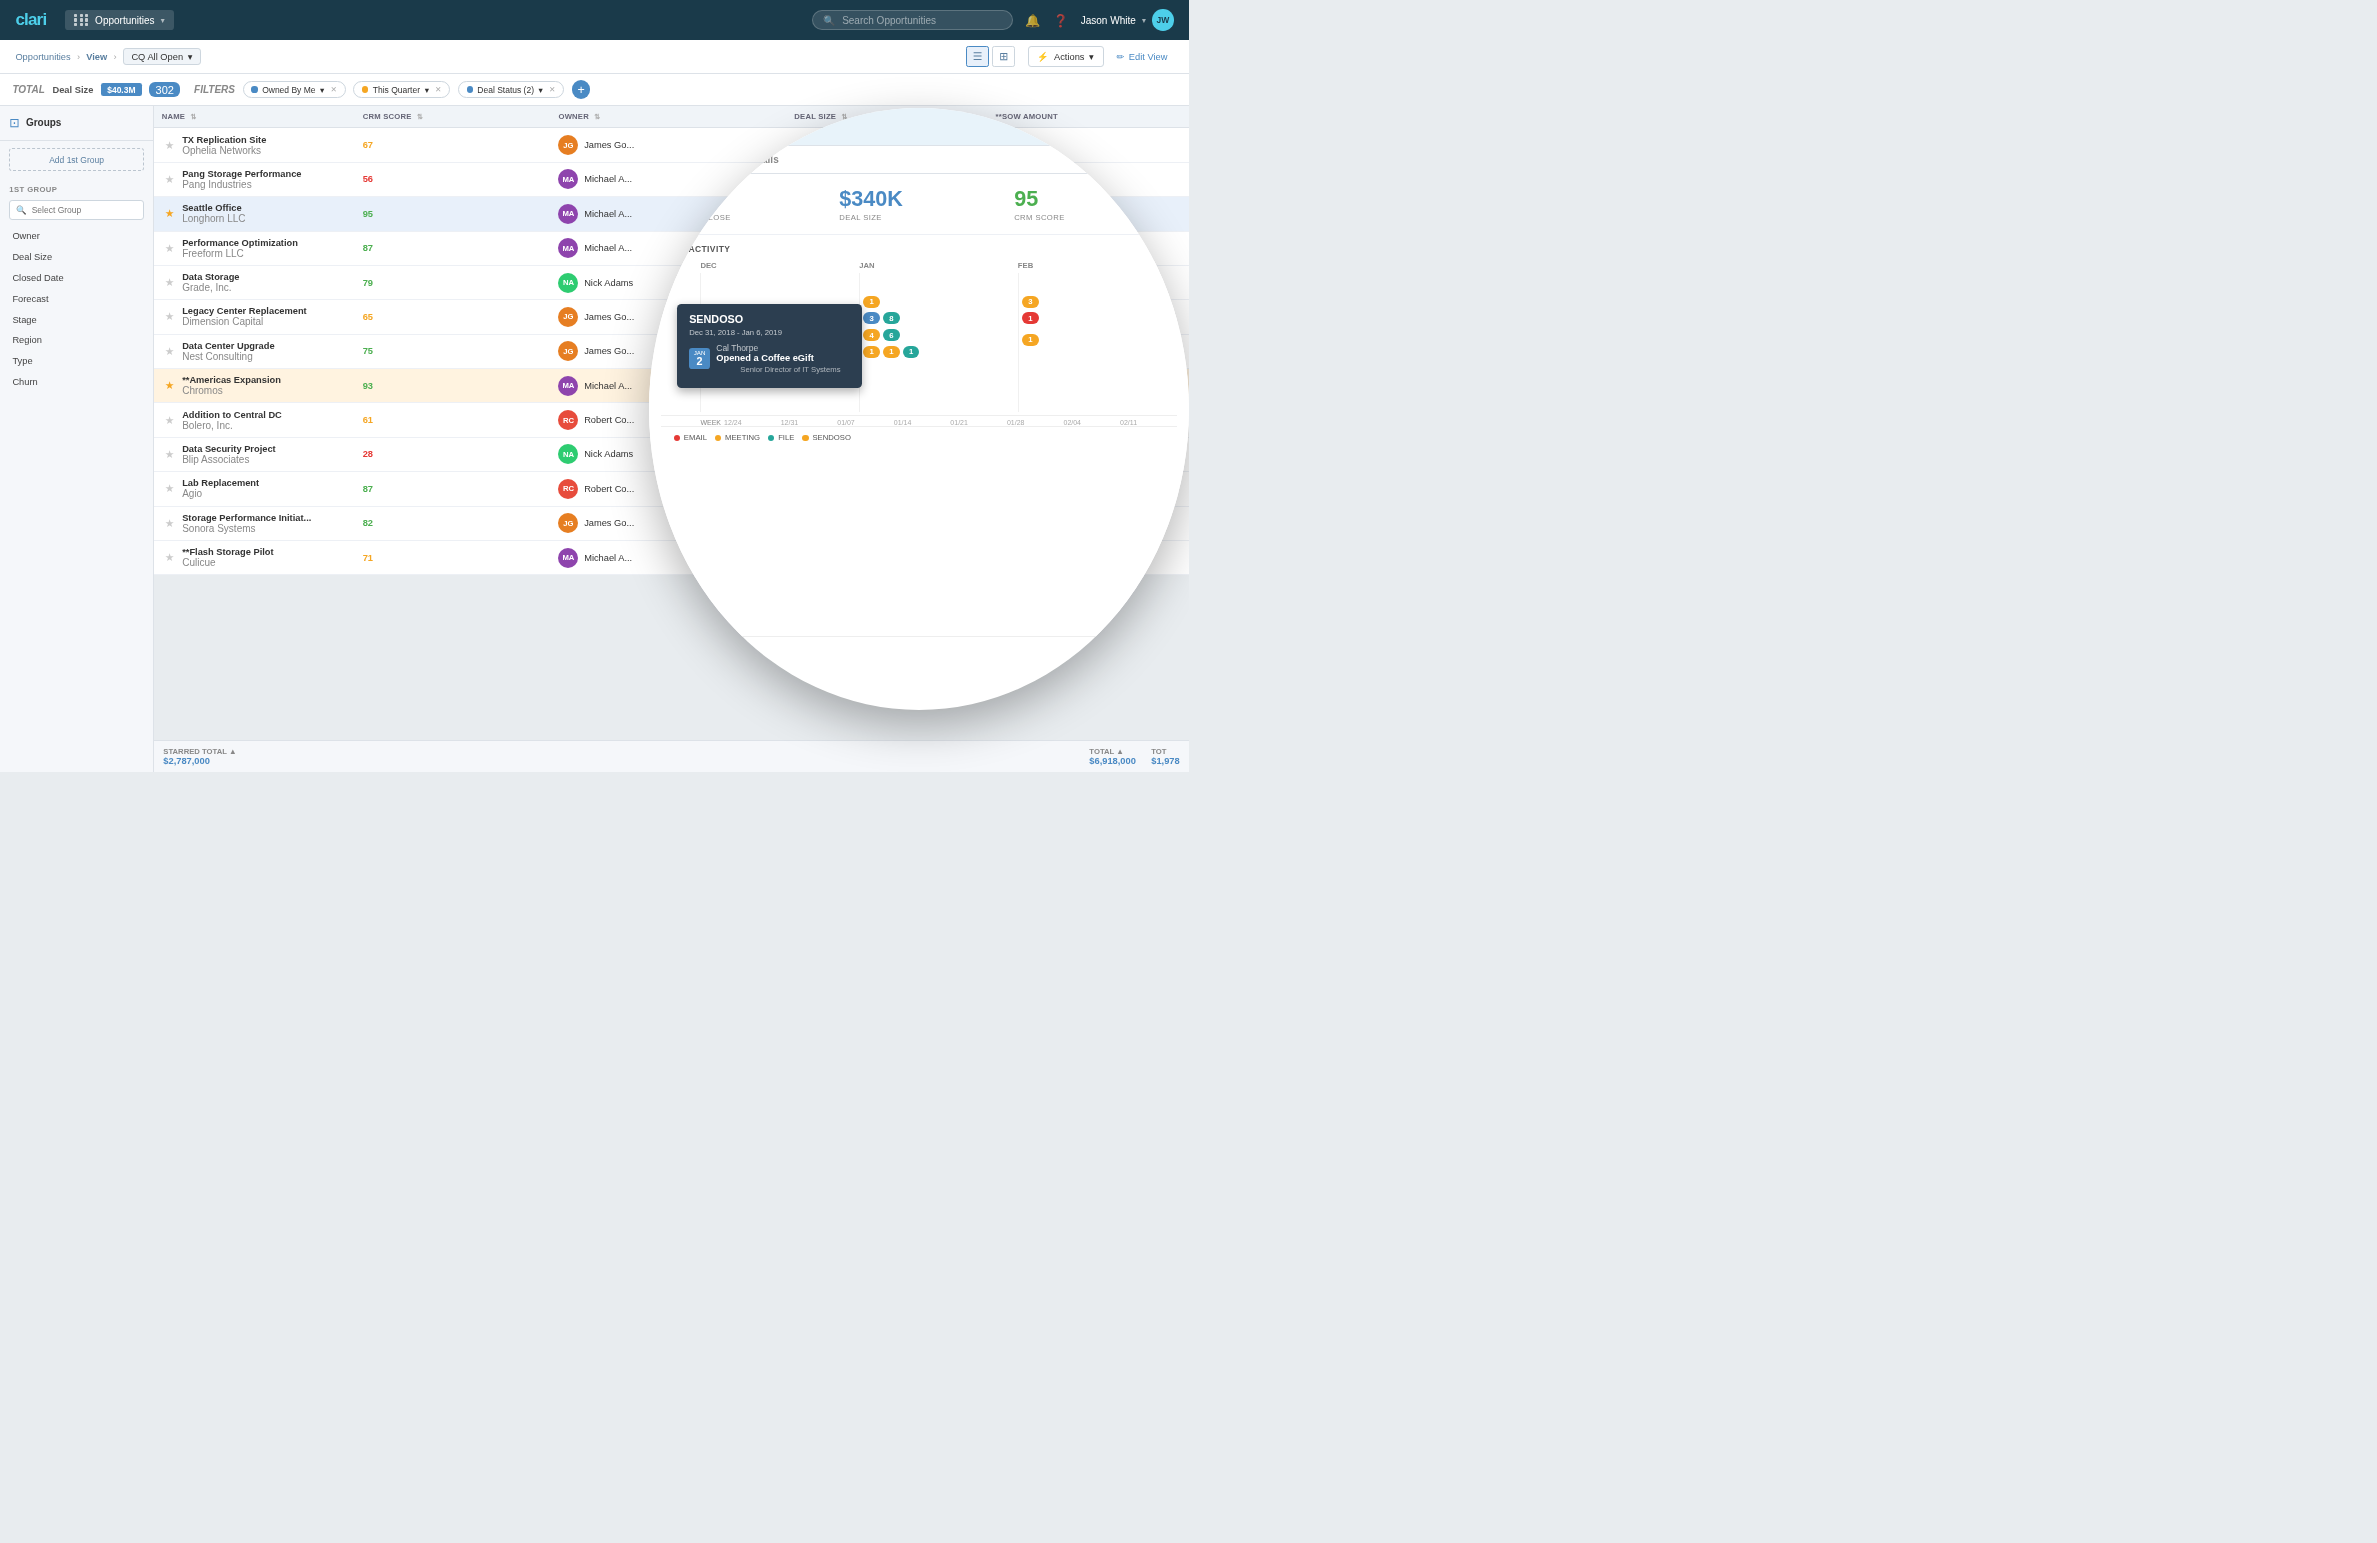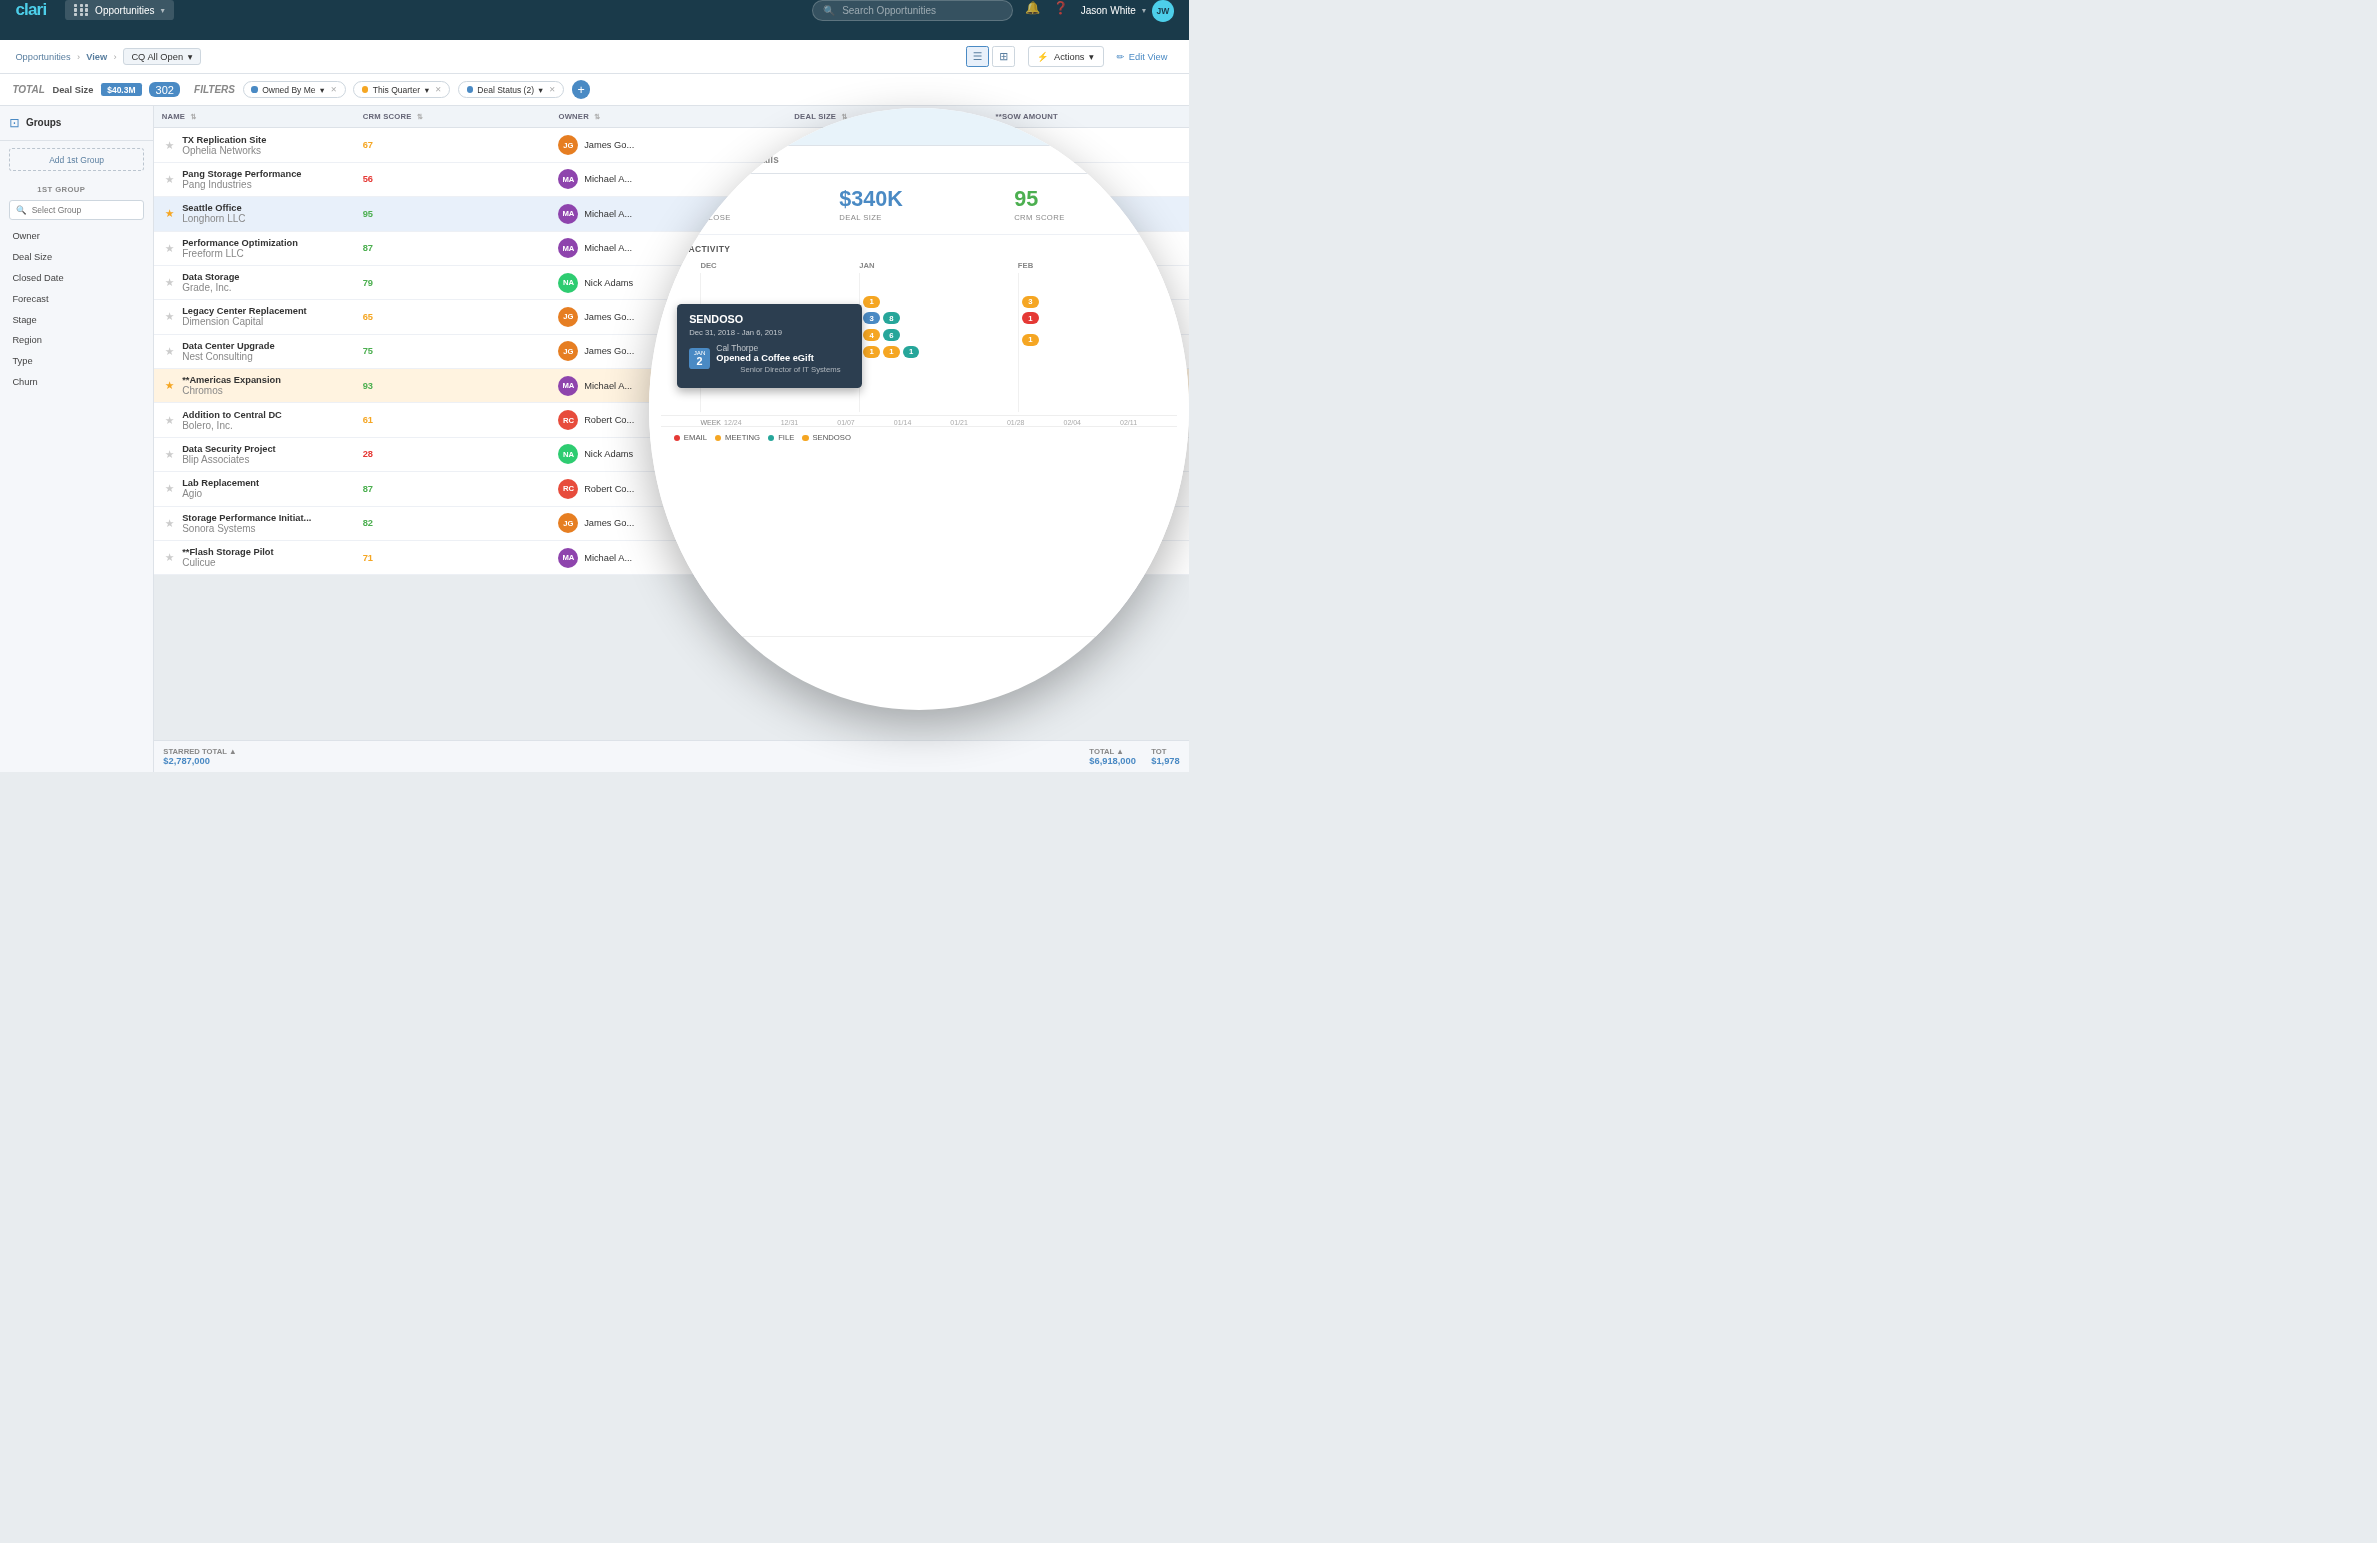--- a/index.html
+++ b/index.html
@@ -10,21 +10,21 @@
       height: 772px;
       overflow: hidden;
       font-size: 10px;
     }
 
     
     .top-nav {
       background: #1a3a4a;
       height: 40px;
       display: flex;
-      align-items: flex-start;
+      align-items: center;
       padding: 0 15.4px;
       gap: 12.4px;
     }
     .logo {
       color: #4dcfea;
       font-size: 17px;
       font-weight: 700;
       letter-spacing: -0.8px;
       margin-right: 6.2px;
     }
@@ -252,21 +252,20 @@
       color: #5a7fa0;
       cursor: pointer;
     }
     .sidebar-section-label {
       font-size: 7.7px;
       font-weight: 700;
       color: #888;
       text-transform: uppercase;
       padding: 6.2px 9.3px 3.1px;
       letter-spacing: 0.4px;
-      margin-left: 28px;
     }
     .sidebar-search {
       margin: 3.1px 9.3px 6.2px;
       display: flex;
       align-items: center;
       gap: 4.6px;
       border: 0.8px solid #cdd6de;
       border-radius: 3.1px;
       padding: 3.9px 6.2px;
       background: #fff;

